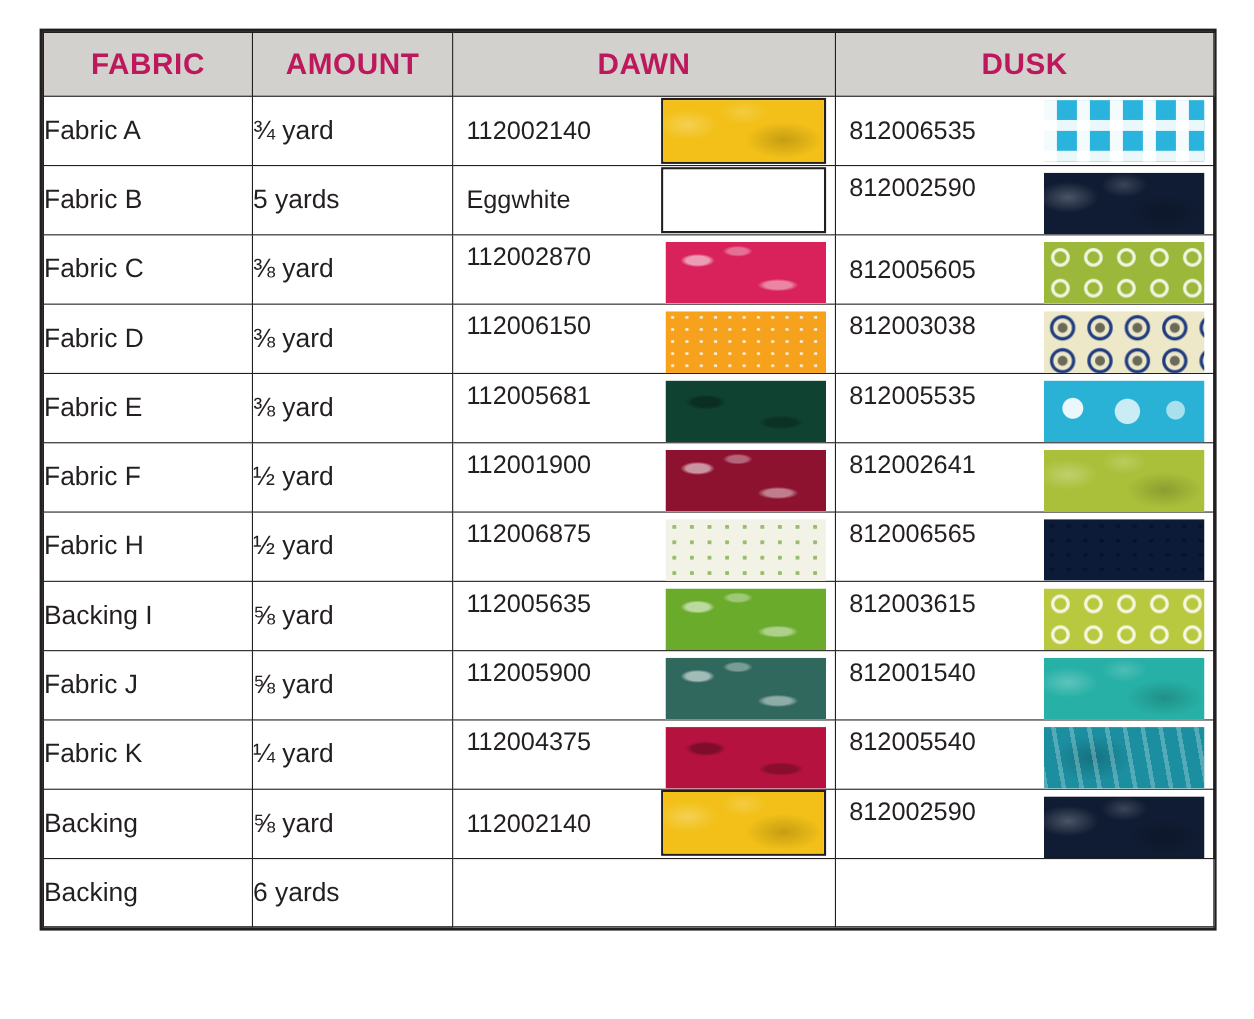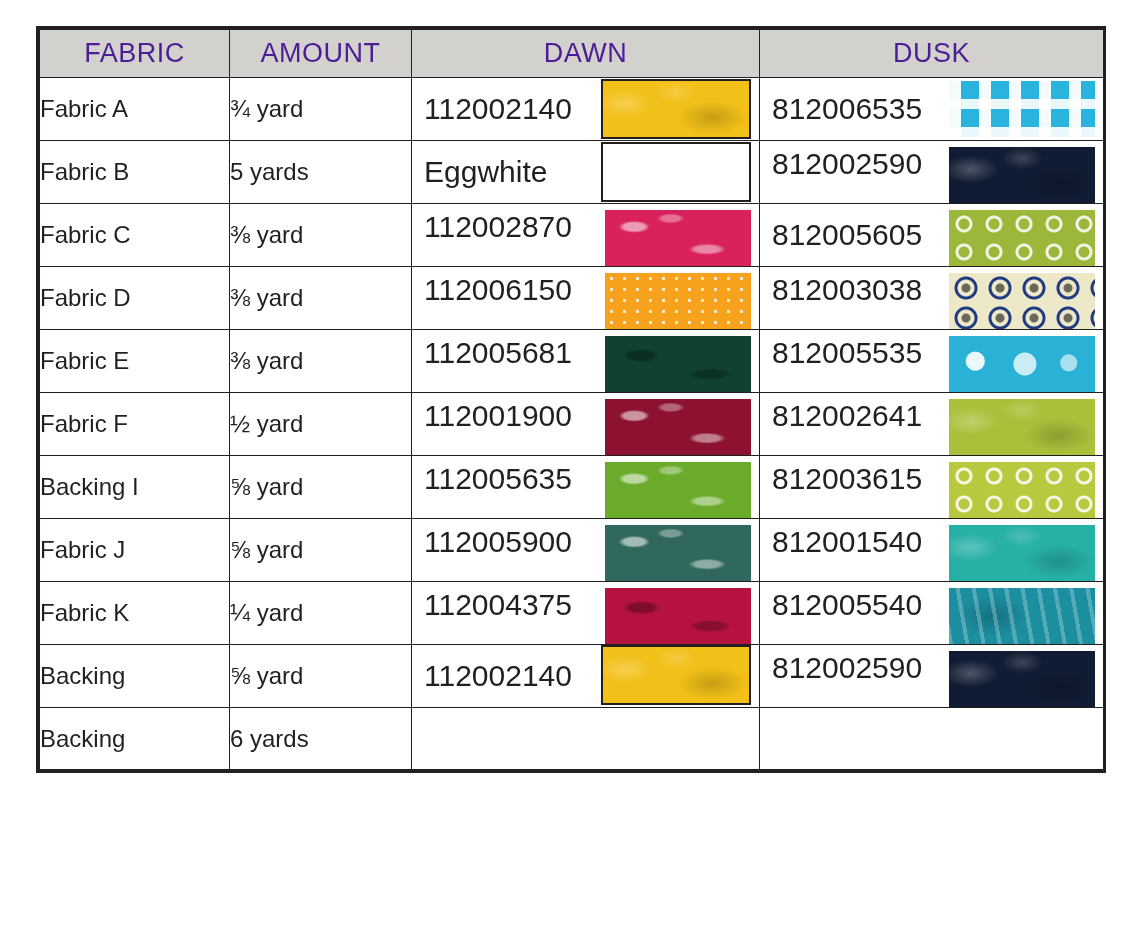--- a/index.html
+++ b/index.html
@@ -32,25 +32,25 @@
   }
   table.fabric-table th,
   table.fabric-table td {
     border: 1.5px solid #231f20;
     padding: 0;
     vertical-align: middle;
     box-sizing: border-box;
   }
   thead th {
     background: #d3d1cd;
-    height: 48px;
+    height: 58px;
     font-size: 27px;
-    font-weight: normal;
+    font-weight: bold;
     letter-spacing: 0.5px;
-    color: #4c1d95;
+    color: #be185d;
     text-align: center;
   }
   col.c-fabric { width: 190px; }
   col.c-amount { width: 182px; }
   col.c-dawn   { width: 348px; }
   col.c-dusk   { width: 344px; }
 
   tbody tr { height: 62px; }
 
   td.fabric-name {
@@ -65,21 +65,21 @@
     text-align: left;
   }
   .swatch-cell {
     position: relative;
     height: 62px;
     overflow: hidden;
   }
   .sku {
     position: absolute;
     left: 12px;
-    font-size: 30px;
+    font-size: 23px;
     color: #231f20;
     white-space: nowrap;
   }
   .sku.top { top: 6px; }
   .sku.mid { top: 50%; transform: translateY(-50%); }
   .swatch {
     position: absolute;
     width: 146px;
     height: 56px;
     right: 8px;
@@ -297,20 +297,40 @@
             <div class="swatch-cell">
               <span class="sku top">812002641</span>
               <div class="swatch bottom">
                 <div class="swatch-inner tx-mottle" style="background-color:#aac03a"></div>
               </div>
             </div>
           </td>
         </tr>
 
 
+        <tr>
+          <td class="fabric-name">Fabric H</td>
+          <td class="amount">½ yard</td>
+          <td>
+            <div class="swatch-cell">
+              <span class="sku top">112006875</span>
+              <div class="swatch bottom">
+                <div class="swatch-inner tx-specks" style="background-color:#f3f2e6"></div>
+              </div>
+            </div>
+          </td>
+          <td>
+            <div class="swatch-cell">
+              <span class="sku top">812006565</span>
+              <div class="swatch bottom">
+                <div class="swatch-inner tx-dots-dark" style="background-color:#0c1b38"></div>
+              </div>
+            </div>
+          </td>
+        </tr>
 
         <tr>
           <td class="fabric-name">Backing I</td>
           <td class="amount">⅝ yard</td>
           <td>
             <div class="swatch-cell">
               <span class="sku top">112005635</span>
               <div class="swatch bottom">
                 <div class="swatch-inner tx-leaves" style="background-color:#6aab2c"></div>
               </div>

